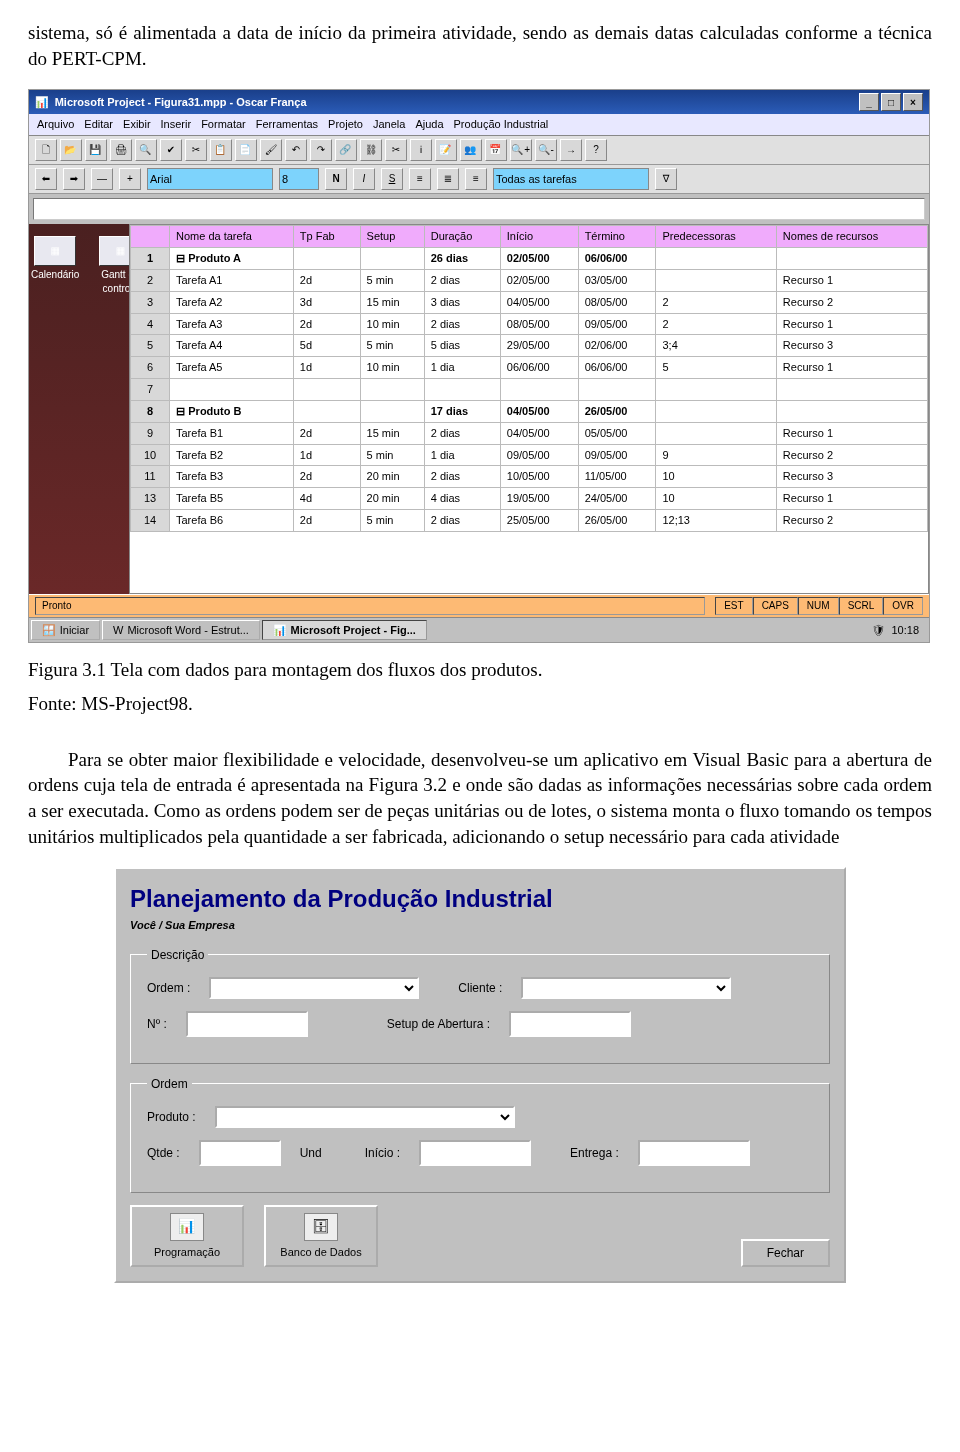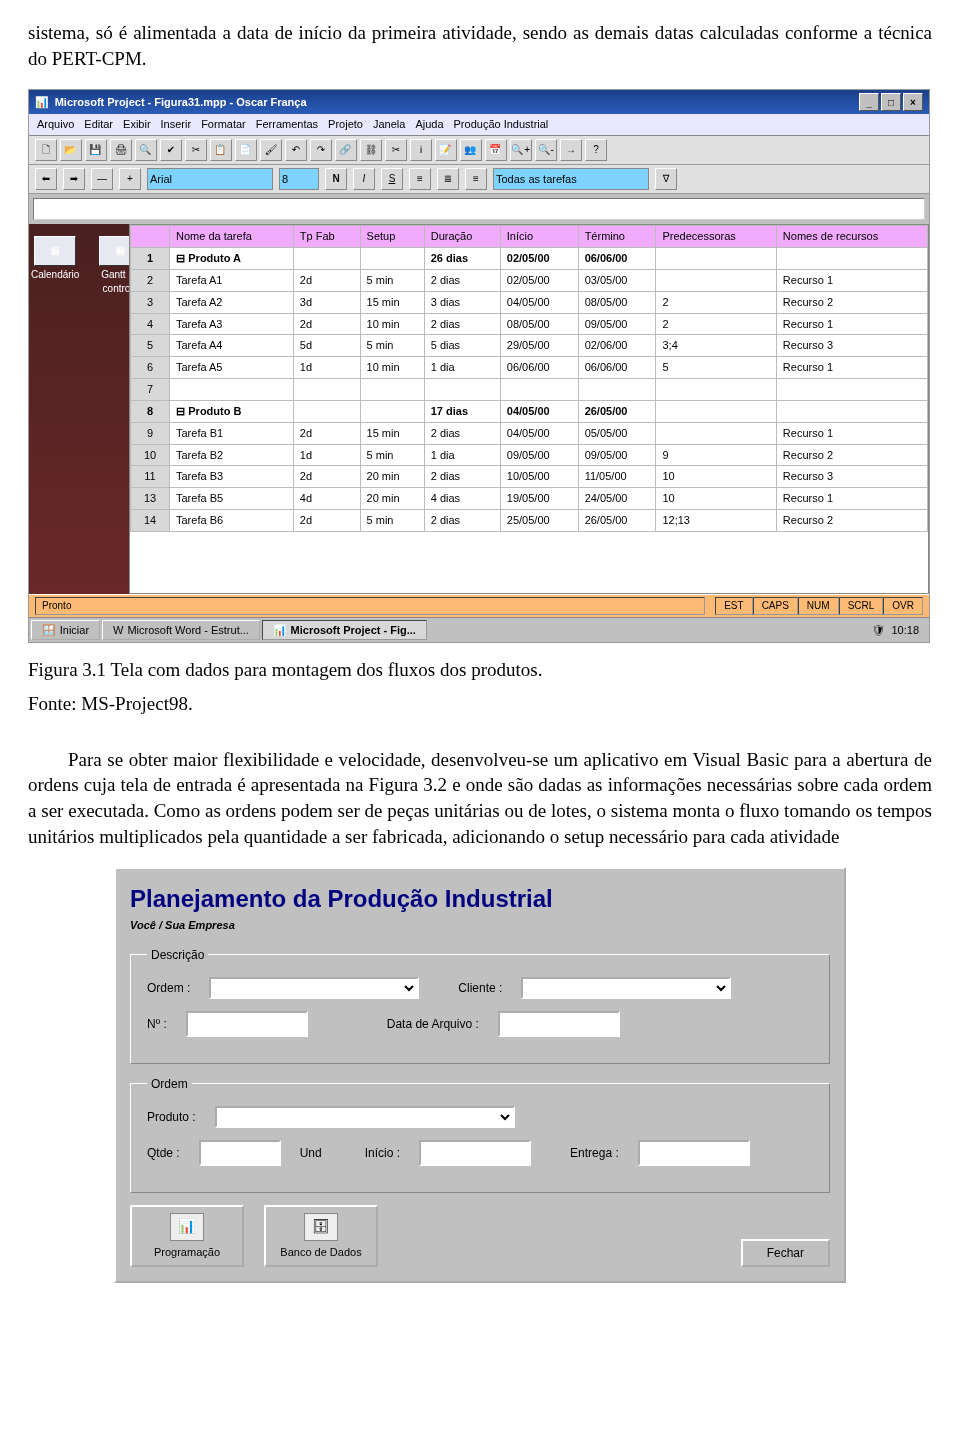--- a/index.html
+++ b/index.html
@@ -335,21 +335,21 @@
     <legend>Descrição</legend>
     <div class="row">
       <label>Ordem :</label>
       <select></select>
       <label style="margin-left:20px">Cliente :</label>
       <select></select>
     </div>
     <div class="row">
       <label>Nº :</label>
       <input type="text" style="width: 110px;">
-      <label style="margin-left:60px">Data de Arquivo :</label>
+      <label style="margin-left:60px">Setup de Abertura :</label>
       <input type="text" style="width: 110px;">
     </div>
   </fieldset>
 
   <fieldset>
     <legend>Ordem</legend>
     <div class="row">
       <label>Produto :</label>
       <select style="width:300px"></select>
     </div>

